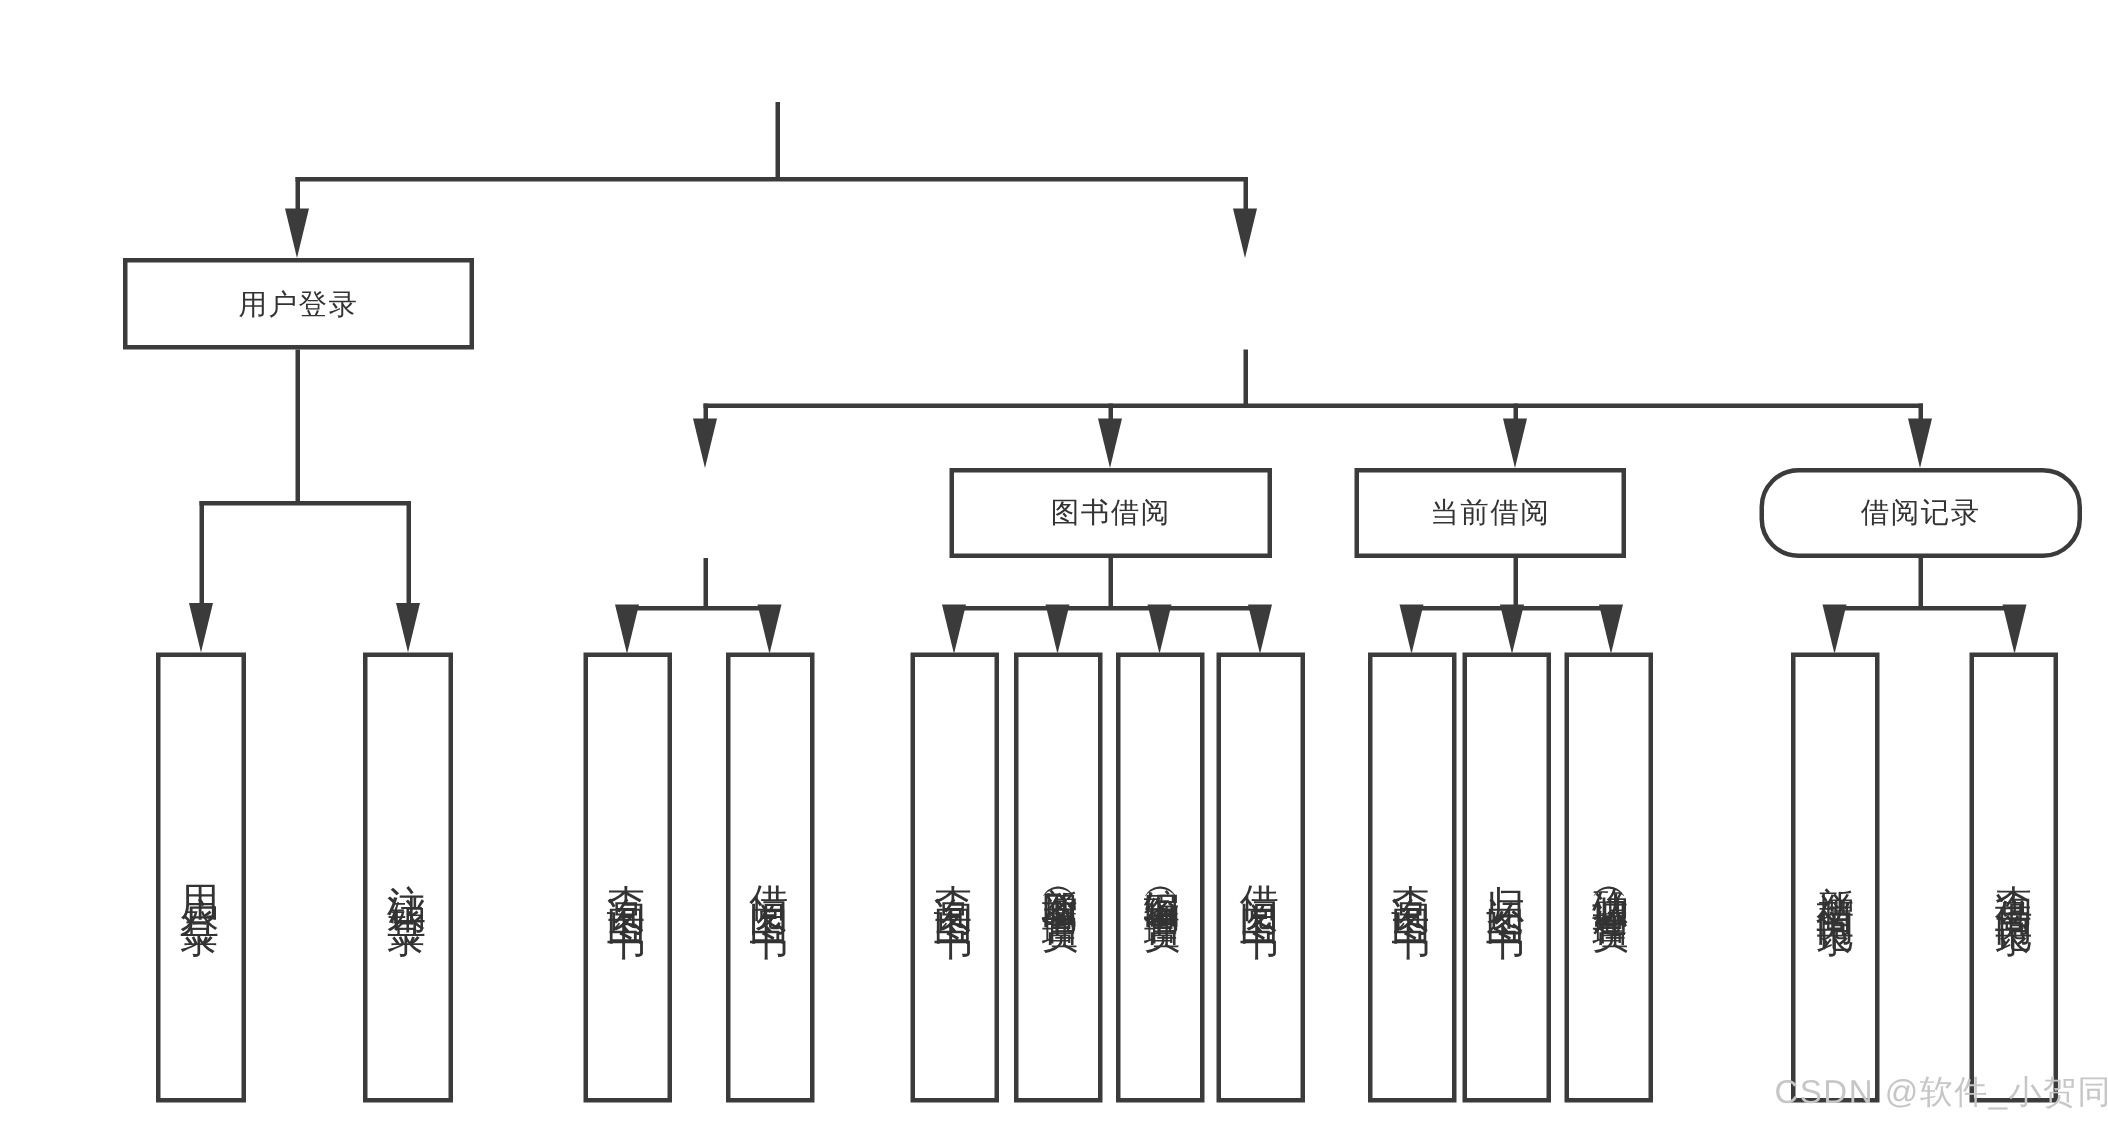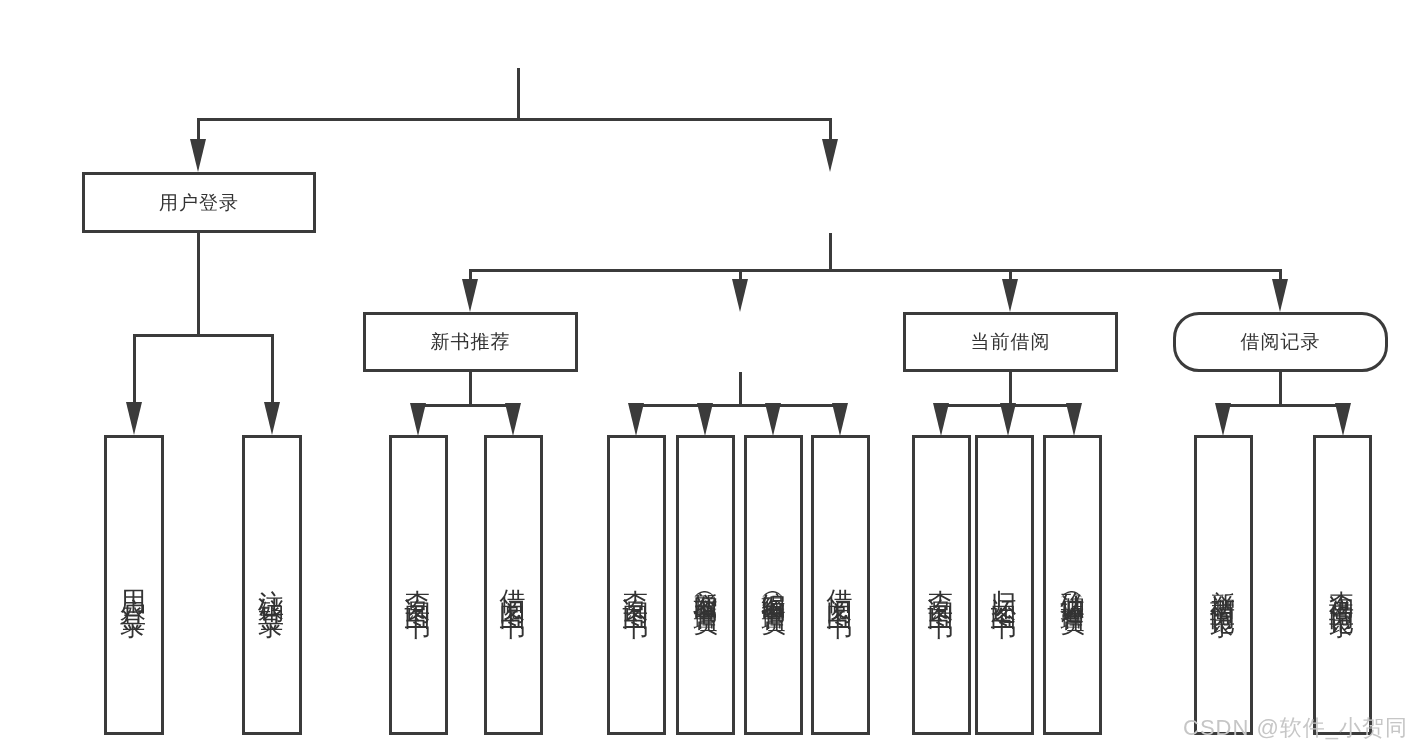--- a/index.html
+++ b/index.html
@@ -85,22 +85,22 @@
   <div class="ln" style="left:469px; top:269px; width:813px; height:3px;"></div>
   <div class="ln" style="left:469px; top:269px; width:3px; height:12px;"></div>
   <div class="ar" style="left:462px; top:279px;"></div>
   <div class="ln" style="left:739px; top:269px; width:3px; height:12px;"></div>
   <div class="ar" style="left:732px; top:279px;"></div>
   <div class="ln" style="left:1009px; top:269px; width:3px; height:12px;"></div>
   <div class="ar" style="left:1002px; top:279px;"></div>
   <div class="ln" style="left:1279px; top:269px; width:3px; height:12px;"></div>
   <div class="ar" style="left:1272px; top:279px;"></div>
 
-  <div class="box hbox" style="left:363px; top:312px; width:215px; height:60px;">新书推荐</div>
-  <div class="box hbox" style="left:903px; top:312px; width:215px; height:60px;">当前借阅</div>
+  <div class="box hbox" style="left:633px; top:312px; width:215px; height:60px;">图书借阅</div>
+  <div class="box hbox" style="left:903px; top:312px; width:181px; height:60px;">当前借阅</div>
   <div class="box hbox" style="left:1173px; top:312px; width:215px; height:60px;border-radius:26px;">借阅记录</div>
 
   <div class="ln" style="left:469px; top:372px; width:3px; height:34px;"></div>
   <div class="ln" style="left:417px; top:404px; width:99px; height:3px;"></div>
   <div class="ar" style="left:410px; top:403px;"></div>
   <div class="ar" style="left:505px; top:403px;"></div>
 
   <div class="ln" style="left:739px; top:372px; width:3px; height:34px;"></div>
   <div class="ln" style="left:635px; top:404px; width:206px; height:3px;"></div>
   <div class="ar" style="left:628px; top:403px;"></div>

